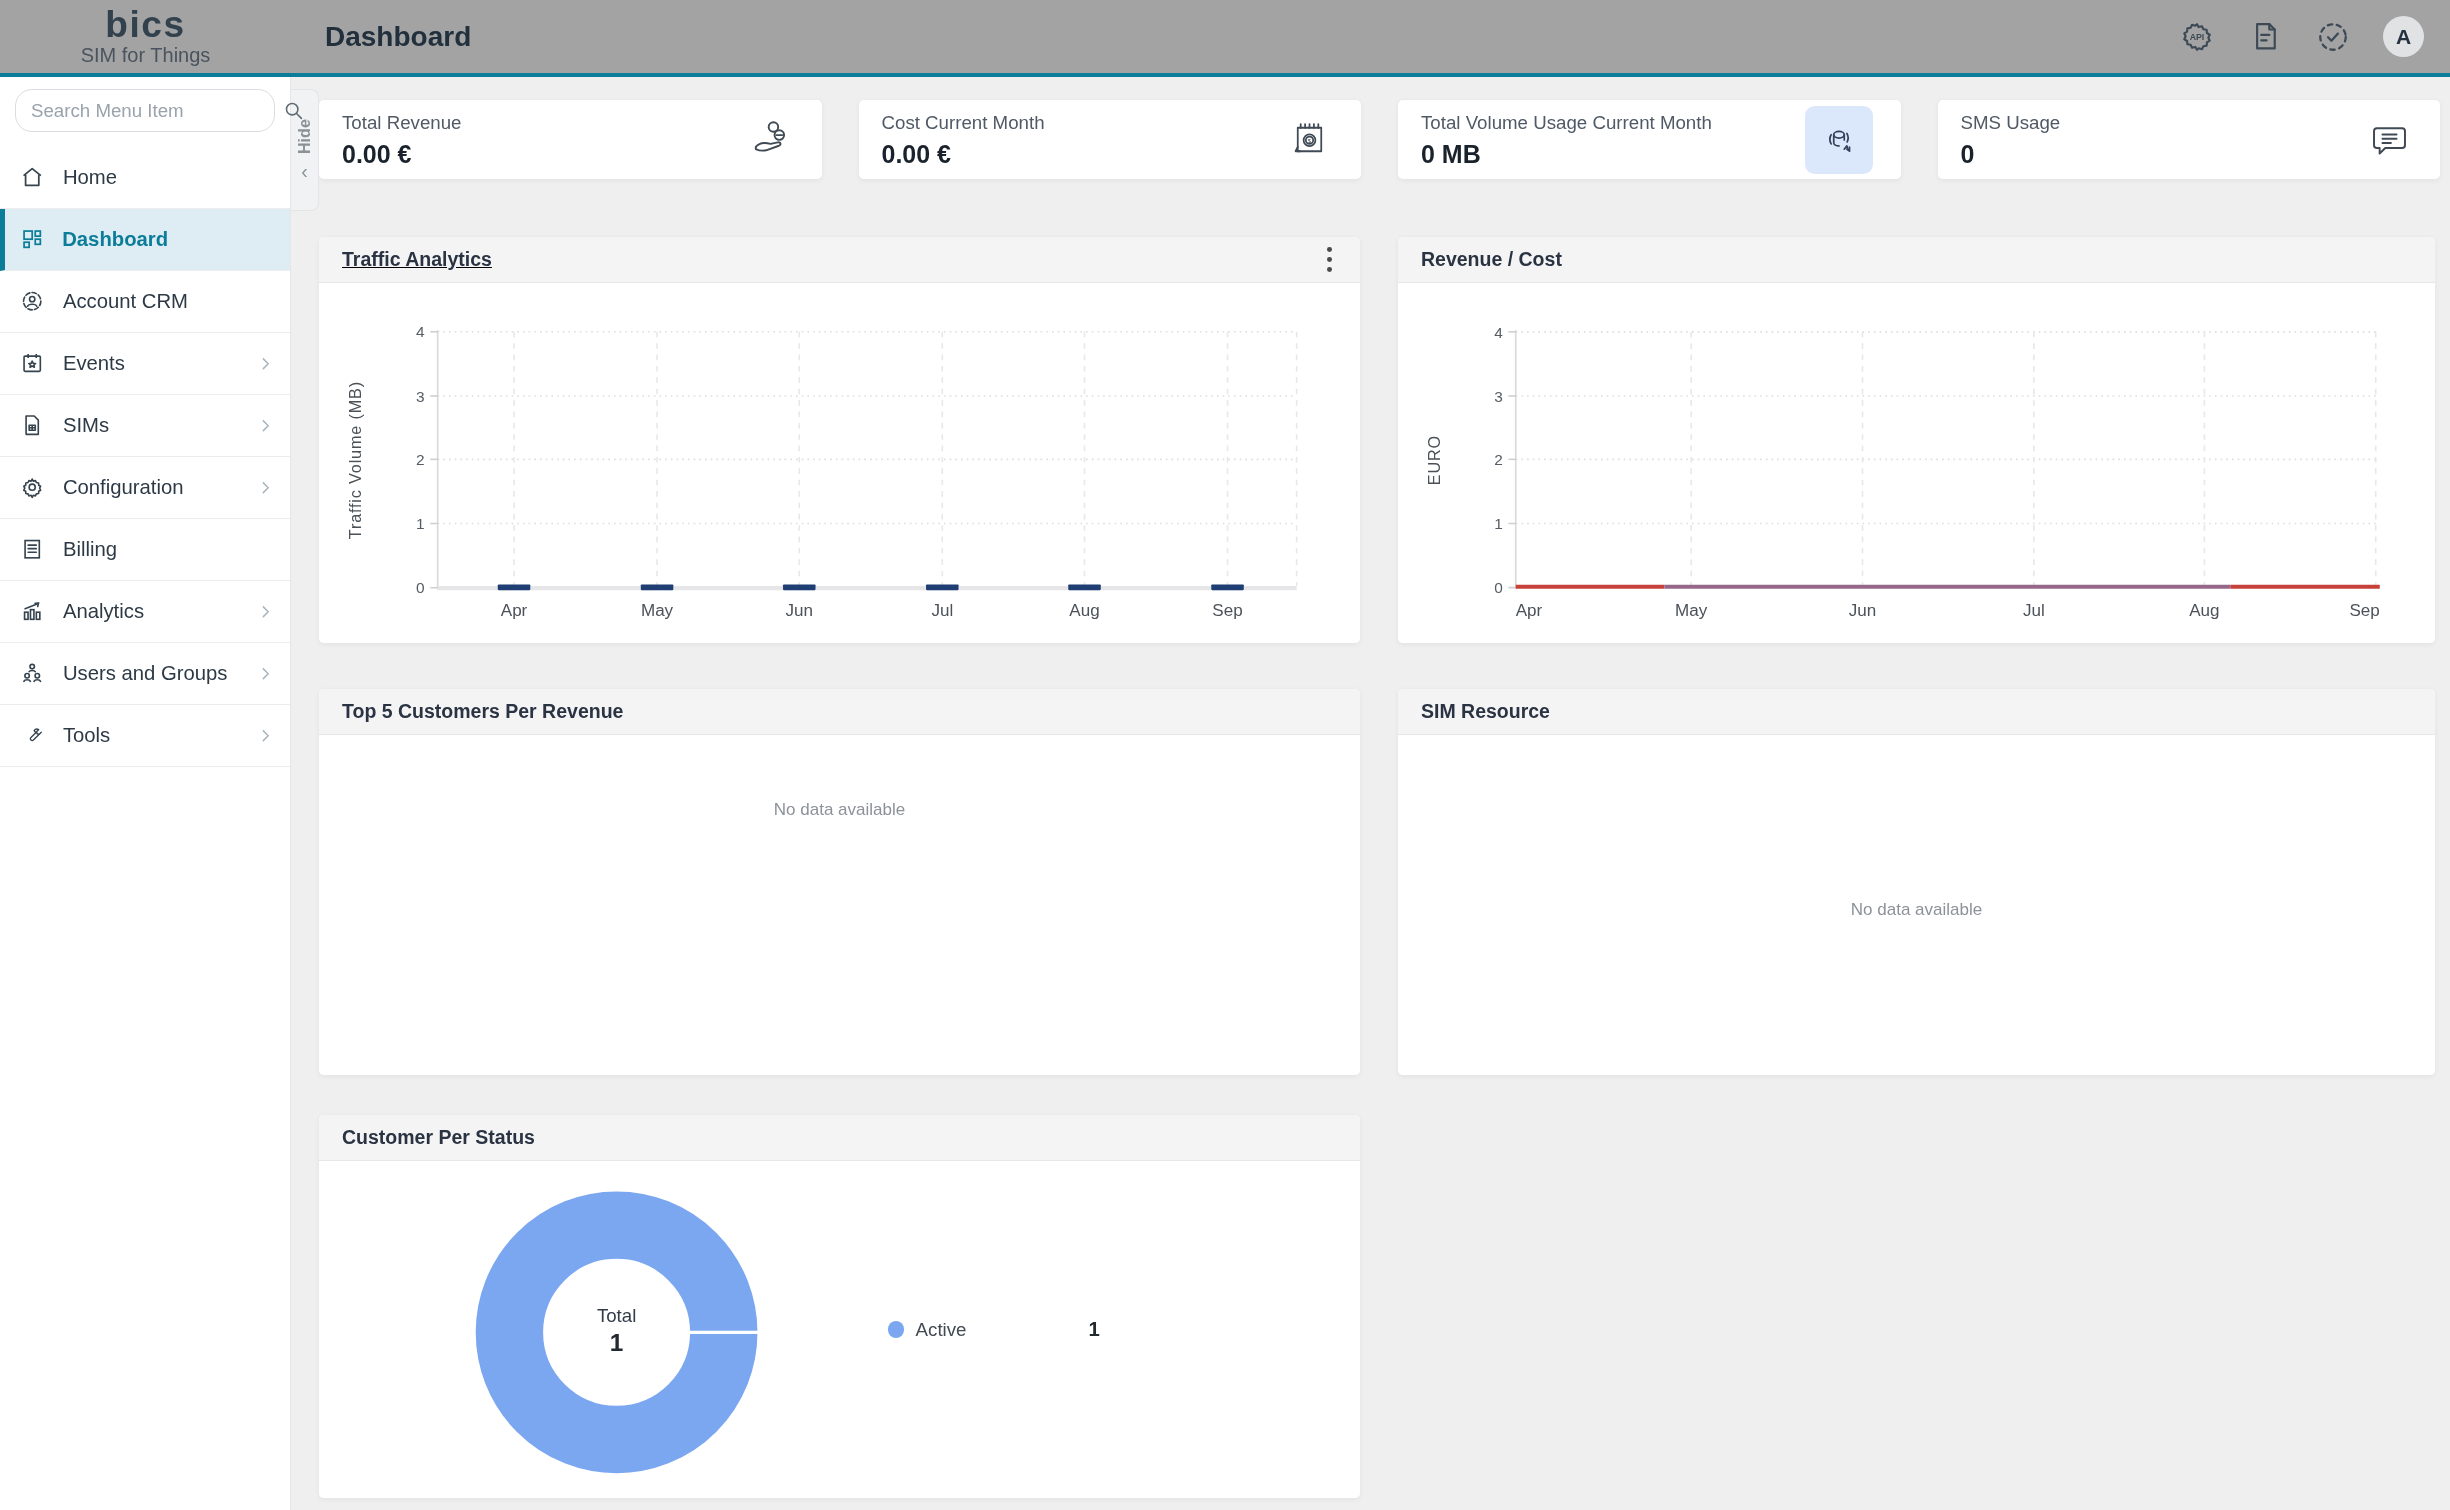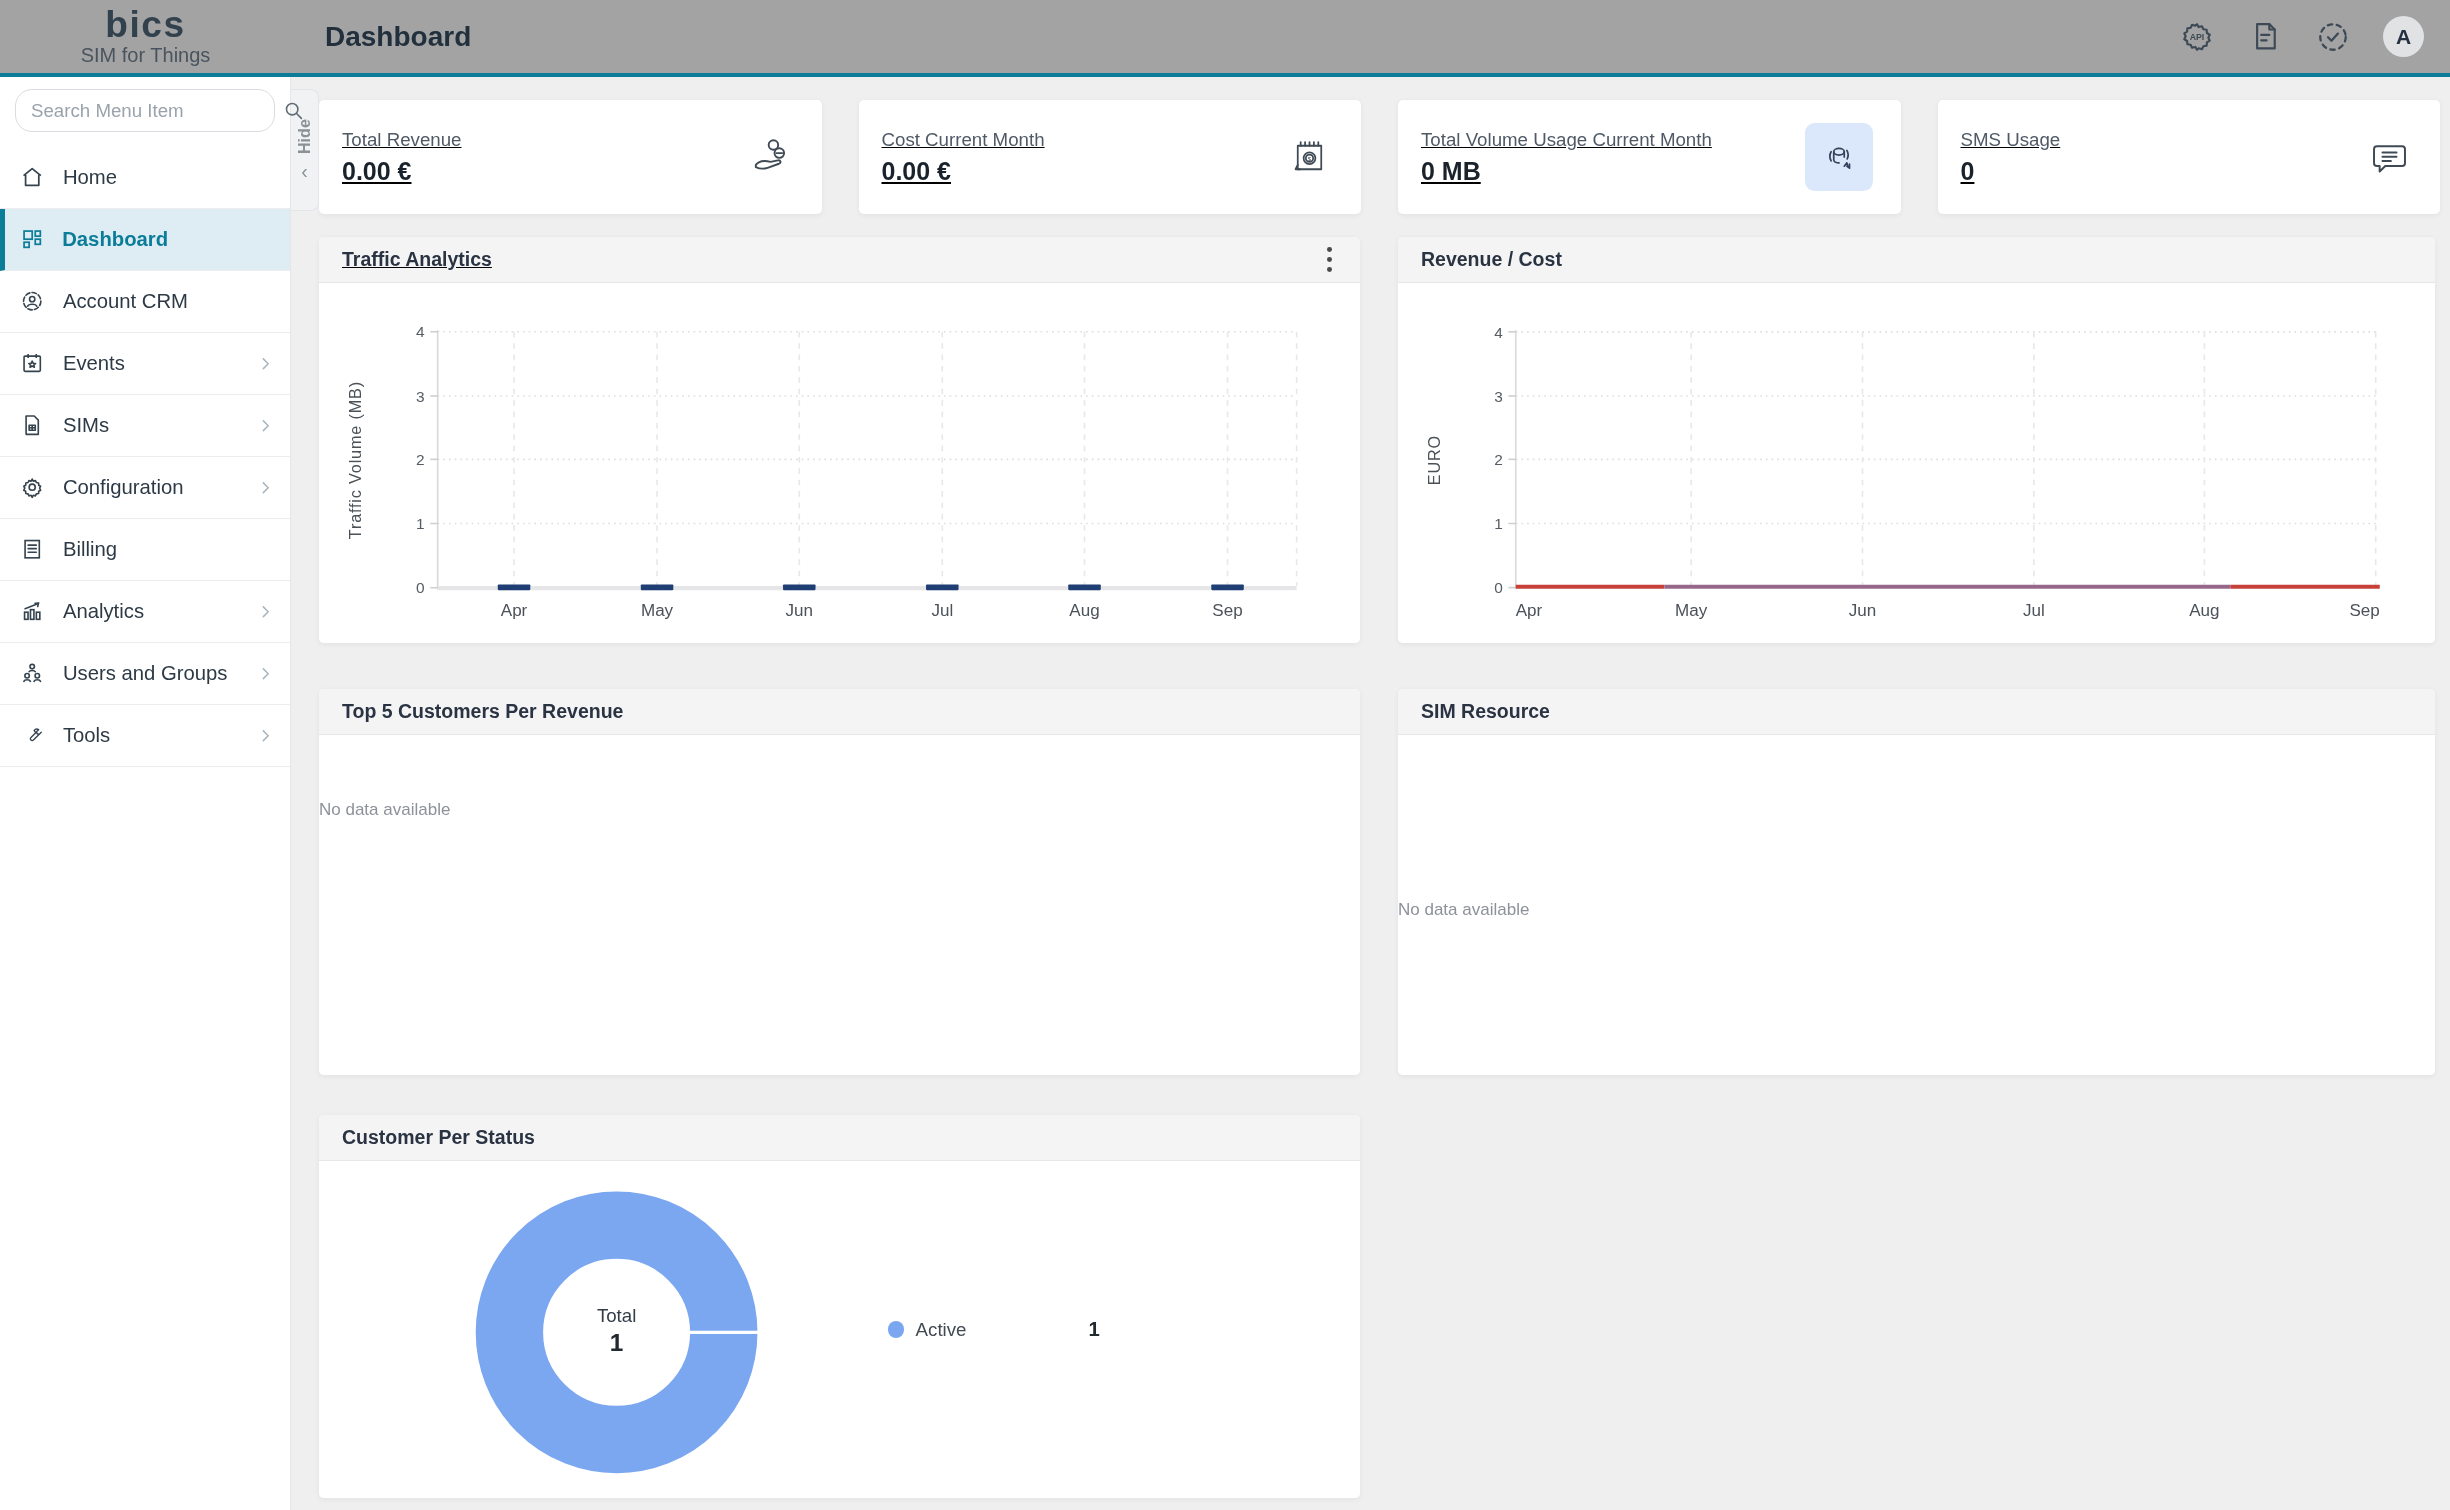--- a/index.html
+++ b/index.html
@@ -40,36 +40,36 @@
 
   
   #hide-tab{position:absolute;left:291px;top:89px;width:28px;height:122px;background:#f1f2f3;border:0.8px solid #e4e5e7;border-left:none;border-radius:0 8.1px 8.1px 0;display:flex;flex-direction:column;align-items:center;justify-content:center;gap:8.1px;cursor:pointer;z-index:3;}
   .hide-label{writing-mode:vertical-rl;transform:rotate(180deg);font-size:16.2px;font-weight:700;color:#8b9197;}
   .hide-chev{font-size:19.5px;color:#8b9197;line-height:1;}
 
   
   #main{position:absolute;left:291px;top:77px;right:0;bottom:0;background:var(--bg);}
 
   
-  .kpi-row{position:absolute;left:28px;top:23px;width:2121px;height:114px;display:grid;grid-template-columns:repeat(4,1fr);gap:37px;text-decoration:underline;}
+  .kpi-row{position:absolute;left:28px;top:23px;width:2121px;height:79px;display:grid;grid-template-columns:repeat(4,1fr);gap:37px;}
   .kpi{background:#fff;border-radius:4.9px;box-shadow:0 1.6px 4.9px rgba(35,44,56,.06);display:flex;align-items:center;justify-content:space-between;padding:0 28px 0 23px;}
   .kpi-text{padding-top:1.6px;}
   .kpi-label{font-size:18.7px;color:#4f5a66;}
   .kpi-value{font-size:25px;font-weight:700;color:#1a222c;margin-top:5.7px;}
   .kpi-icon{color:#3f4a55;display:flex;}
   .kpi-tile{width:68px;height:68px;border-radius:9.7px;background:var(--tile);display:flex;align-items:center;justify-content:center;color:#33415a;}
 
   
   .card{position:absolute;background:#fff;border-radius:4.9px;box-shadow:0 1.6px 4.9px rgba(35,44,56,.06);overflow:hidden;}
   .card-head{height:46px;background:var(--card-head);border-bottom:0.8px solid var(--border);display:flex;align-items:center;padding:0 23px;}
   .card-title{font-size:19.5px;font-weight:700;color:#2a3342;}
   .kebab{margin-left:auto;display:flex;flex-direction:column;gap:4.9px;cursor:pointer;padding:4.9px;}
   .kebab span{width:4.9px;height:4.9px;border-radius:50%;background:#4a4a4a;}
   .card-body{position:relative;width:100%;height:calc(100% - 46px);background:#fff;}
-  .no-data{position:absolute;left:0;width:100%;font-size:17px;color:var(--faint);}
+  .no-data{position:absolute;left:0;width:100%;text-align:center;font-size:17px;color:var(--faint);}
 
   .card-ta{left:28px;top:160px;width:1041px;height:406px;text-decoration:underline;}
   .card-rc{left:1107px;top:160px;width:1037px;height:406px;}
   .card-top5{left:28px;top:612px;width:1041px;height:386px;}
   .card-simres{left:1107px;top:612px;width:1037px;height:386px;}
   .card-status{left:28px;top:1038px;width:1041px;height:383px;}
 
   .axis-txt{font-size:19px;fill:#555c63;}
   .month-txt{font-size:21px;fill:#4c5259;}
   .ylab-txt{font-size:20px;fill:#4b5157;letter-spacing:1px;}

